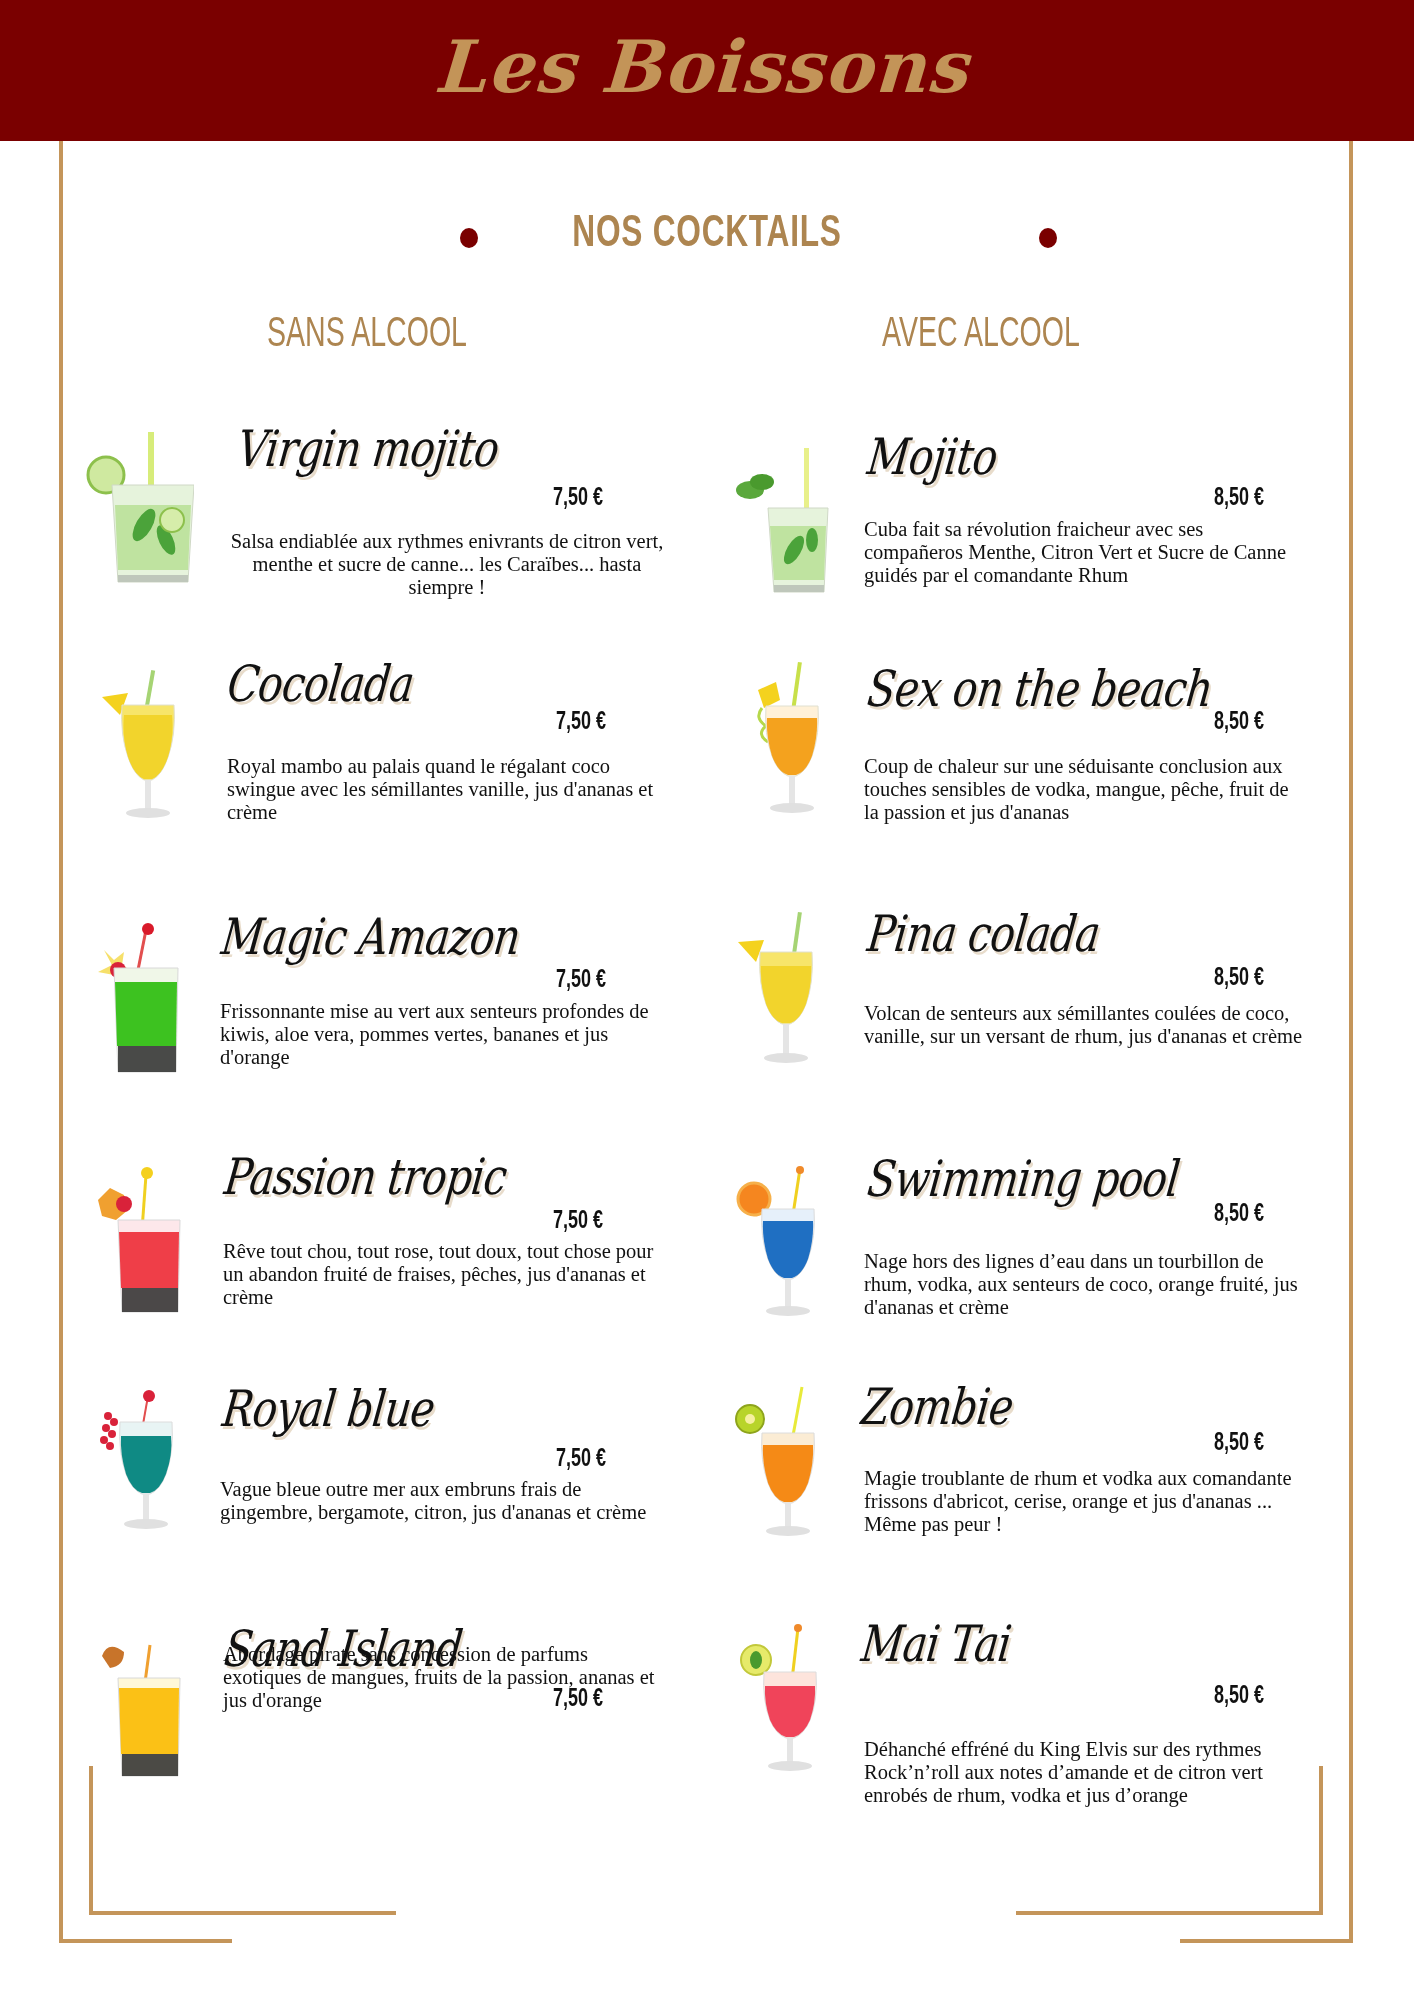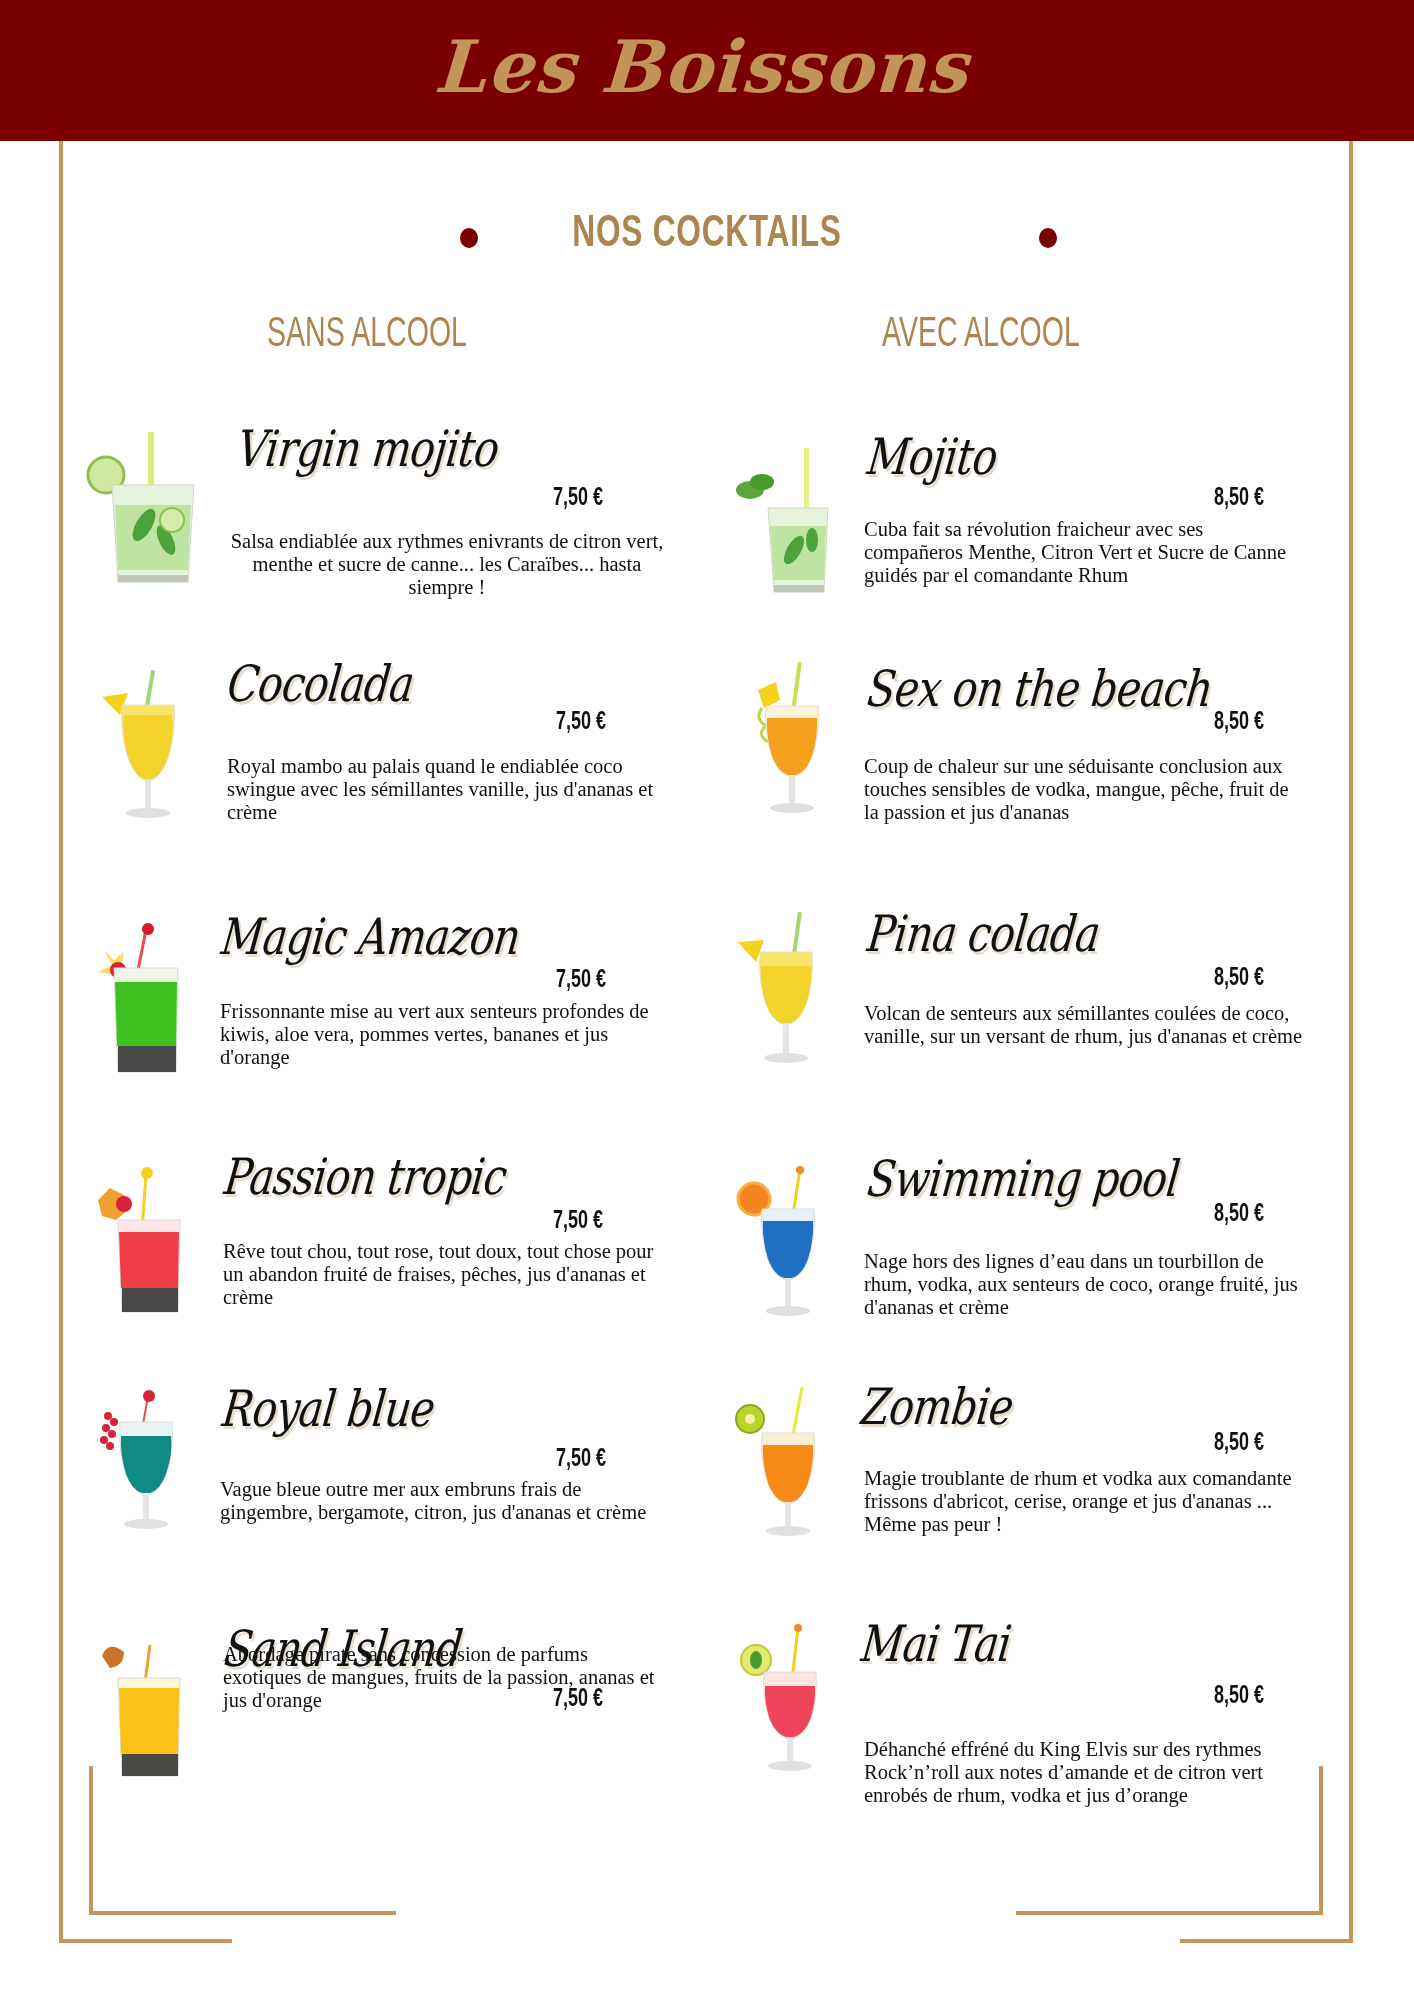--- a/index.html
+++ b/index.html
@@ -117,21 +117,21 @@
       <rect x="56" y="5" width="4" height="60" fill="#a6d474" transform="rotate(10 58 35)"></rect>
       <polygon points="12,32 38,28 30,50" fill="#f4d21e"></polygon>
       <path d="M32 40 Q30 70 38 92 Q44 110 54 115 L62 115 Q72 110 78 92 Q86 70 84 40 Z" fill="#f7e56a" stroke="#e0e0d0"></path>
       <path d="M34 50 L82 50 Q84 72 78 92 Q72 110 62 114 L54 114 Q44 110 38 92 Q32 72 34 50 Z" fill="#f2d42c"></path>
       <rect x="55" y="115" width="6" height="30" fill="#e5e5e5"></rect>
       <ellipse cx="58" cy="148" rx="22" ry="5" fill="#e0e0e0"></ellipse>
     </svg>
   </div>
   <div class="name" style="left:228px; top:655px;">Cocolada</div>
   <div class="price" style="left:556px; top:706px;">7,50 €</div>
-  <div class="desc" style="left:227px; top:755px;">Royal mambo au palais quand le endiablée coco swingue avec les sémillantes vanille, jus d'ananas et crème</div>
+  <div class="desc" style="left:227px; top:755px;">Royal mambo au palais quand le régalant coco swingue avec les sémillantes vanille, jus d'ananas et crème</div>
 </div>
 
 <div class="item">
   <div class="glass-box" style="left:84px; top:920px;">
     <svg width="110" height="160" viewBox="0 0 110 160">
       <line x1="62" y1="10" x2="52" y2="60" stroke="#e24f4f" stroke-width="3"></line>
       <circle cx="64" cy="9" r="6" fill="#d91a2a"></circle>
       <polygon points="20,30 28,45 14,52 30,55 34,70 40,55 50,52 38,45 40,32 30,40" fill="#f6e06a"></polygon>
       <circle cx="34" cy="50" r="8" fill="#d9223a"></circle>
       <path d="M30 48 L94 48 L92 152 L34 152 Z" fill="#f0f7e8" stroke="#d8d8d8"></path>

